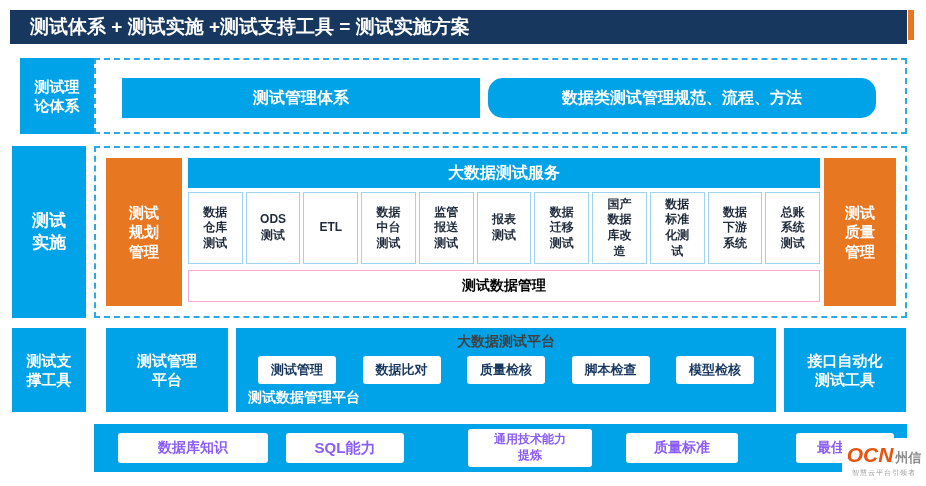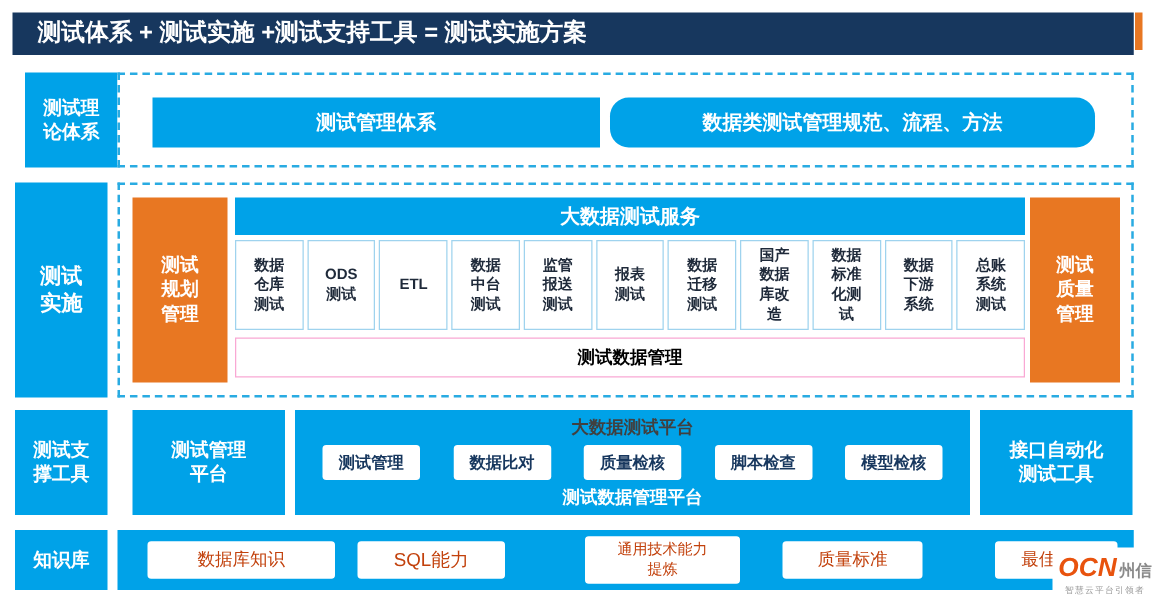--- a/index.html
+++ b/index.html
@@ -10,42 +10,41 @@
   .blue{background:#00a2e8;color:#ffffff;font-weight:bold;}
   .orange{background:#e87722;color:#ffffff;font-weight:bold;}
   .whitebox{background:#ffffff;color:#17375e;font-weight:bold;}
   .pre{white-space:pre-line;line-height:1.3;}
   .dashed{border:2px dashed #29abe2;background:#ffffff;}
   .svc{flex:1;background:#ffffff;border:1px solid #9fd3ee;color:#1f2a3a;font-weight:bold;
        font-size:12px;display:flex;align-items:center;justify-content:center;
        text-align:center;white-space:pre-line;line-height:1.3;}
   .toolbtn{background:#ffffff;color:#17375e;font-weight:bold;font-size:13px;
            border-radius:3px;padding:5px 13px;}
-  .kbox{background:#ffffff;color:#c2410c;font-weight:normal;border-radius:3px;}
+  .kbox{background:#ffffff;color:#8b5cf6;font-weight:bold;border-radius:3px;}
   .logo-mark{color:#e8530e;font-weight:bold;font-style:italic;font-size:21px;line-height:20px;}
   .logo-suffix{color:#8a8a8a;font-size:13px;font-weight:bold;margin-left:2px;}
   .logo-tagline{color:#9a9a9a;font-size:7px;letter-spacing:1px;margin-top:1px;}
 </style>
 </head>
 <body>
 
 <div class="canvas">
 
   <div class="abs" style="left:10px;top:10px;width:897px;height:34px;background:#17375e;">
     <span style="display:block;color:#fff;font-weight:bold;font-size:19px;line-height:34px;padding-left:20px;">测试体系 + 测试实施 +测试支持工具 = 测试实施方案</span>
   </div>
   <div class="abs" style="left:908px;top:10px;width:6px;height:30px;background:#e87722;"></div>
 
   <div class="abs blue flexc pre" style="left:20px;top:58px;width:74px;height:76px;font-size:15px;">测试理
 论体系</div>
   <div class="abs blue flexc pre" style="left:12px;top:146px;width:74px;height:172px;font-size:17px;">测试
 实施</div>
   <div class="abs blue flexc pre" style="left:12px;top:328px;width:74px;height:84px;font-size:15px;">测试支
 撑工具</div>
-  <div class="abs blue flexc" style="left:12px;top:424px;width:74px;height:48px;font-size:15px;">知识库</div>
 
   <div class="abs dashed" style="left:94px;top:58px;width:813px;height:76px;">
     <div class="abs blue flexc" style="left:26px;top:18px;width:358px;height:40px;font-size:16px;">测试管理体系</div>
     <div class="abs blue flexc" style="left:392px;top:18px;width:388px;height:40px;font-size:16px;border-radius:15px;">数据类测试管理规范、流程、方法</div>
   </div>
 
   <div class="abs dashed" style="left:94px;top:146px;width:813px;height:172px;">
     <div class="abs orange flexc pre" style="left:10px;top:10px;width:76px;height:148px;font-size:15px;">测试
 规划
 管理</div>
@@ -98,21 +97,21 @@
 
   <div class="abs blue" style="left:236px;top:328px;width:540px;height:84px;display:flex;flex-direction:column;justify-content:space-between;padding:5px 0;">
     <div style="text-align:center;font-size:14px;font-weight:bold;color:#404040;">大数据测试平台</div>
     <div style="display:flex;justify-content:space-between;align-items:center;padding:0 22px;">
       <span class="toolbtn">测试管理</span>
       <span class="toolbtn">数据比对</span>
       <span class="toolbtn">质量检核</span>
       <span class="toolbtn">脚本检查</span>
       <span class="toolbtn">模型检核</span>
     </div>
-    <div style="text-align:center;font-size:14px;font-weight:bold;color:#fff;">测试数据管理平台</div>
+    <div style="text-align:left;font-size:14px;font-weight:bold;color:#fff;padding-left:12px;">测试数据管理平台</div>
   </div>
 
   <div class="abs blue flexc pre" style="left:784px;top:328px;width:122px;height:84px;font-size:15px;">接口自动化
 测试工具</div>
 
   <div class="abs blue" style="left:94px;top:424px;width:813px;height:48px;">
     <div class="abs kbox flexc" style="left:24px;top:9px;width:150px;height:30px;font-size:14px;">数据库知识</div>
     <div class="abs kbox flexc" style="left:192px;top:9px;width:118px;height:30px;font-size:15px;">SQL能力</div>
     <div class="abs kbox flexc pre" style="left:374px;top:5px;width:124px;height:38px;font-size:12px;">通用技术能力
 提炼</div>

